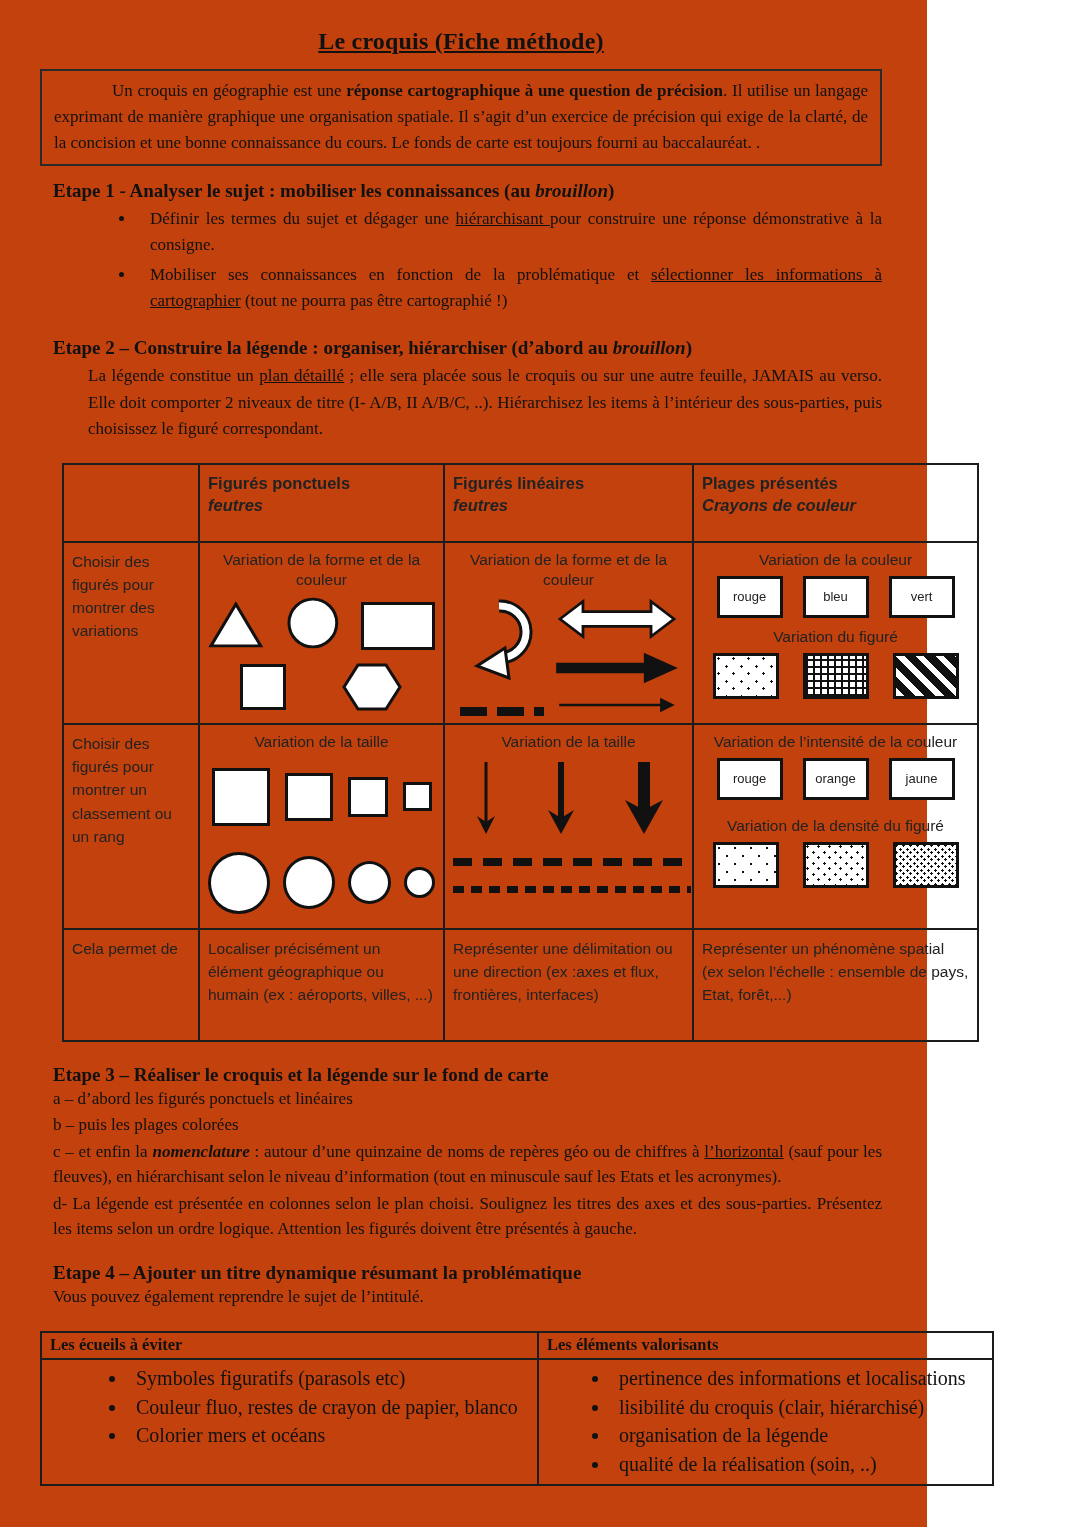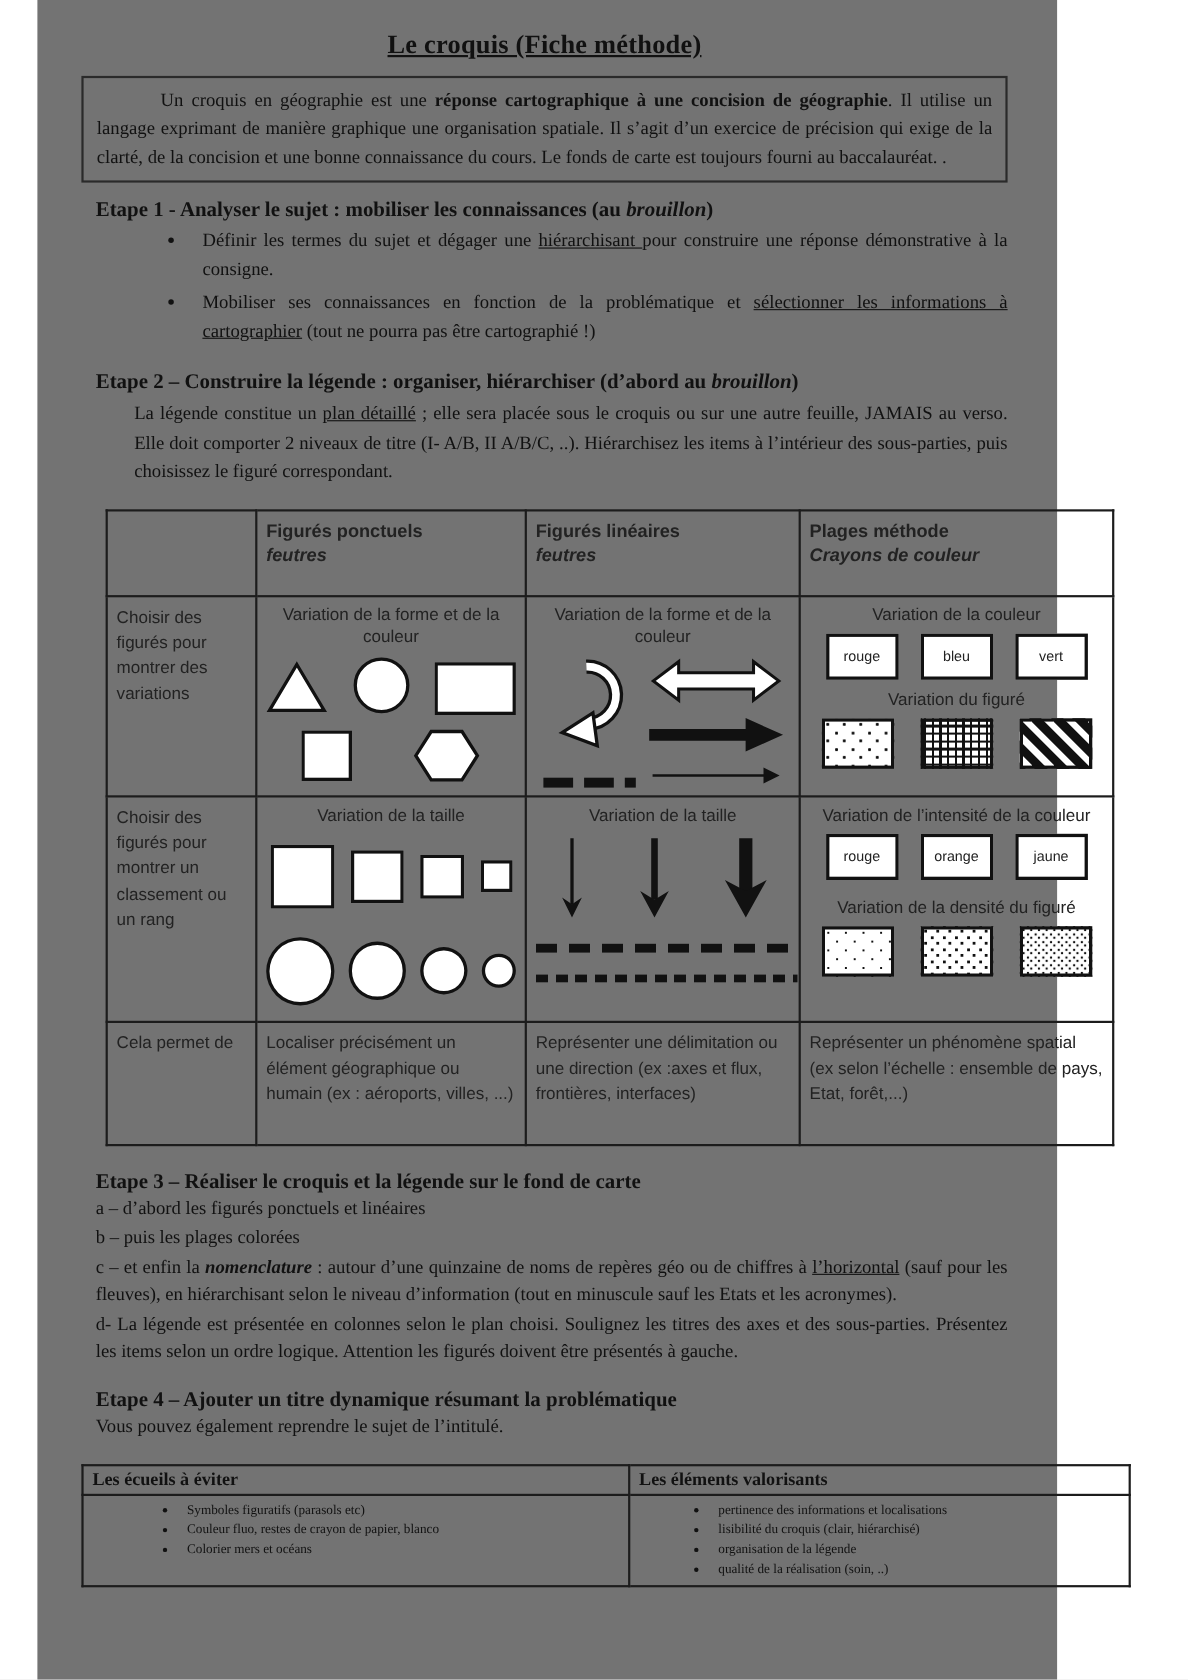--- a/index.html
+++ b/index.html
@@ -1,26 +1,25 @@
 <!DOCTYPE html>
 <html><head>
 <meta charset="utf-8">
 <style>
   * { box-sizing: border-box; }
   html, body { margin: 0; padding: 0; background: #ffffff; }
   .page {
     width: 927px;
     min-height: 1527px;
-    background: #737373;
+    background: #c2410c;
     color: #111;
     font-family: "Liberation Serif", serif;
     font-size: 17px;
     padding: 24px 45px 20px 40px;
     position: relative;
-    margin-left: 34px;
   }
 
   
   h1.doc-title {
     text-align: center;
     font-size: 24px;
     font-weight: bold;
     text-decoration: underline;
     margin: 4px 0 14px 0;
     letter-spacing: .2px;
@@ -150,31 +149,31 @@
   table.bt {
     border-collapse: collapse;
     table-layout: fixed;
     width: 952px;
     margin: 22px 0 0 0;
     font-family: "Liberation Serif", serif;
   }
   table.bt td { border: 2px solid #1c1c1c; padding: 2px 8px; vertical-align: top; }
   .bt-head { font-weight: bold; font-size: 16.5px; height: 27px; }
   ul.bt-list { margin: 3px 0 4px 0; padding-left: 78px; }
-  ul.bt-list li { margin-bottom: 2px; font-size: 12px; line-height: 1.33; padding-left: 8px; }
+  ul.bt-list li { margin-bottom: 2px; font-size: 20px; line-height: 1.33; padding-left: 8px; }
 </style>
 </head>
 <body>
 
 <div class="page">
 
   <h1 class="doc-title">Le croquis (Fiche méthode)</h1>
 
   <div class="intro-box">
-    <p><span>Un croquis en géographie est une </span><b>réponse cartographique à une concision de géographie</b><span>. Il utilise un langage exprimant de manière graphique une organisation spatiale. Il s’agit d’un exercice de précision qui exige de la clarté, de la concision et une bonne connaissance du cours. Le fonds de carte est toujours fourni au baccalauréat. .</span></p>
+    <p><span>Un croquis en géographie est une </span><b>réponse cartographique à une question de précision</b><span>. Il utilise un langage exprimant de manière graphique une organisation spatiale. Il s’agit d’un exercice de précision qui exige de la clarté, de la concision et une bonne connaissance du cours. Le fonds de carte est toujours fourni au baccalauréat. .</span></p>
   </div>
 
   <h2 class="etape"><span>Etape 1  - Analyser le sujet : mobiliser les connaissances (au </span><i>brouillon</i><span>)</span></h2>
   <ul class="e1">
     <li><span>Définir les termes du sujet et dégager une </span><span class="u">hiérarchisant </span><span> pour construire une réponse démonstrative à la consigne.</span></li>
     <li><span>Mobiliser ses connaissances en fonction de la problématique et </span><span class="u">sélectionner les informations à cartographier</span><span> (tout ne pourra pas être cartographié !)</span></li>
   </ul>
 
   <h2 class="etape" style="margin-top:24px"><span>Etape 2 – Construire la légende : organiser, hiérarchiser (d’abord au </span><i>brouillon</i><span>)</span></h2>
   <p class="etape2-par"><span>La légende constitue un </span><span class="u">plan détaillé</span><span> ; elle sera placée sous le croquis ou sur une autre feuille, JAMAIS au verso. Elle doit comporter 2 niveaux de titre (I- A/B, II A/B/C, ..). Hiérarchisez les items à l’intérieur des sous-parties, puis choisissez le figuré correspondant.</span></p>
@@ -191,21 +190,21 @@
       <td></td>
       <td class="mt-head">
         <div>Figurés ponctuels</div>
         <div class="sub">feutres</div>
       </td>
       <td class="mt-head">
         <div>Figurés linéaires</div>
         <div class="sub">feutres</div>
       </td>
       <td class="mt-head">
-        <div>Plages méthode</div>
+        <div>Plages présentés</div>
         <div class="sub">Crayons de couleur</div>
       </td>
     </tr>
 
     <tr style="height:168px">
       <td class="row-label">Choisir des figurés pour montrer des variations</td>
       <td>
         <div class="cell-title">Variation de la forme et de la couleur</div>
         <div class="shape-row">
           <svg width="56" height="50" viewBox="0 0 56 50">

